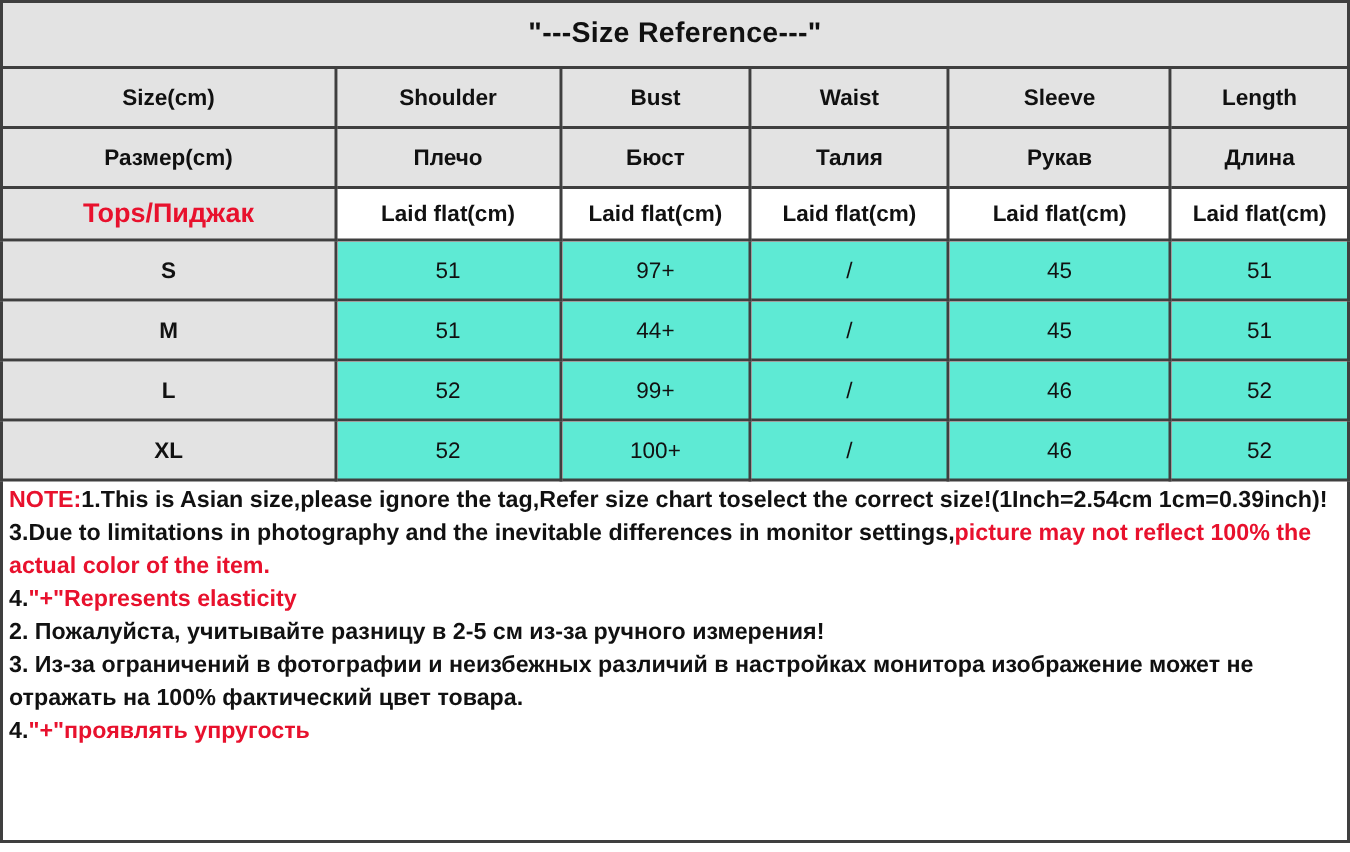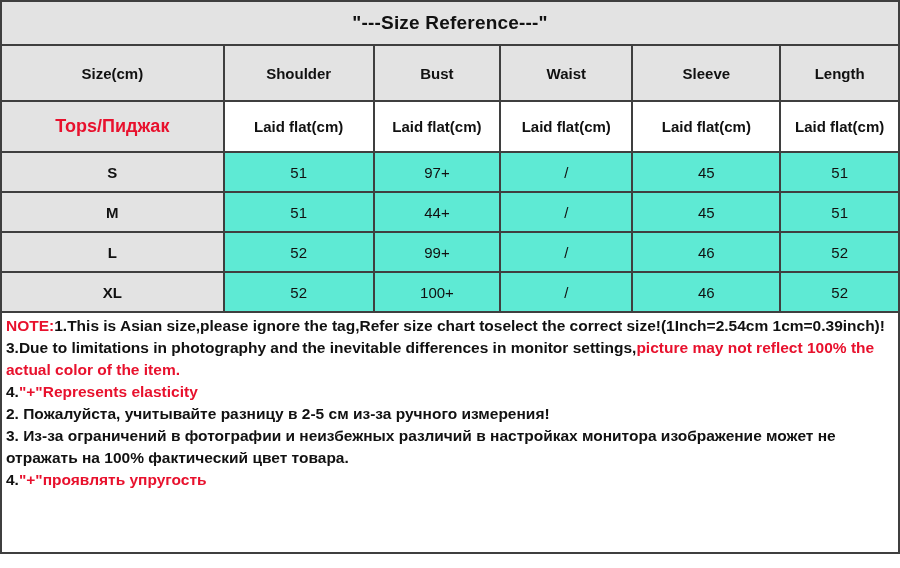--- a/index.html
+++ b/index.html
@@ -24,26 +24,26 @@
     white-space: nowrap;
   }
   .title-cell {
     height: 44px;
     background: var(--gray, #e3e3e3);
     font-weight: bold;
     font-size: 19px;
     letter-spacing: 0.2px;
   }
   .hdr-row td {
-    height: 56px;
+    height: 40px;
     background: var(--gray, #e3e3e3);
     font-weight: bold;
     font-size: 15px;
   }
-  .tops-row td { height: 51px; background: #ffffff; }
+  .tops-row td { height: 35px; background: #ffffff; }
   .cat-cell {
     background: var(--gray, #e3e3e3) !important;
     color: var(--red, #e8112d);
     font-weight: bold;
     font-size: 18px;
   }
   .laid-cell { font-weight: bold; font-size: 15px; }
   .data-row td { height: 40px; font-size: 15px; background: #5eead4; }
   .data-row td.size-cell {
     background: var(--gray, #e3e3e3);
@@ -80,20 +80,28 @@
       <tr>
         <td class="title-cell" colspan="6">"---Size Reference---"</td>
       </tr>
       <tr class="hdr-row">
         <td>Size(cm)</td>
         <td>Shoulder</td>
         <td>Bust</td>
         <td>Waist</td>
         <td>Sleeve</td>
         <td>Length</td>
+      </tr>
+      <tr class="hdr-row">
+        <td>Размер(cm)</td>
+        <td>Плечо</td>
+        <td>Бюст</td>
+        <td>Талия</td>
+        <td>Рукав</td>
+        <td>Длина</td>
       </tr>
       <tr class="tops-row">
         <td class="cat-cell">Tops/Пиджак</td>
         <td class="laid-cell">Laid flat(cm)</td>
         <td class="laid-cell">Laid flat(cm)</td>
         <td class="laid-cell">Laid flat(cm)</td>
         <td class="laid-cell">Laid flat(cm)</td>
         <td class="laid-cell">Laid flat(cm)</td>
       </tr>
     </tbody>

